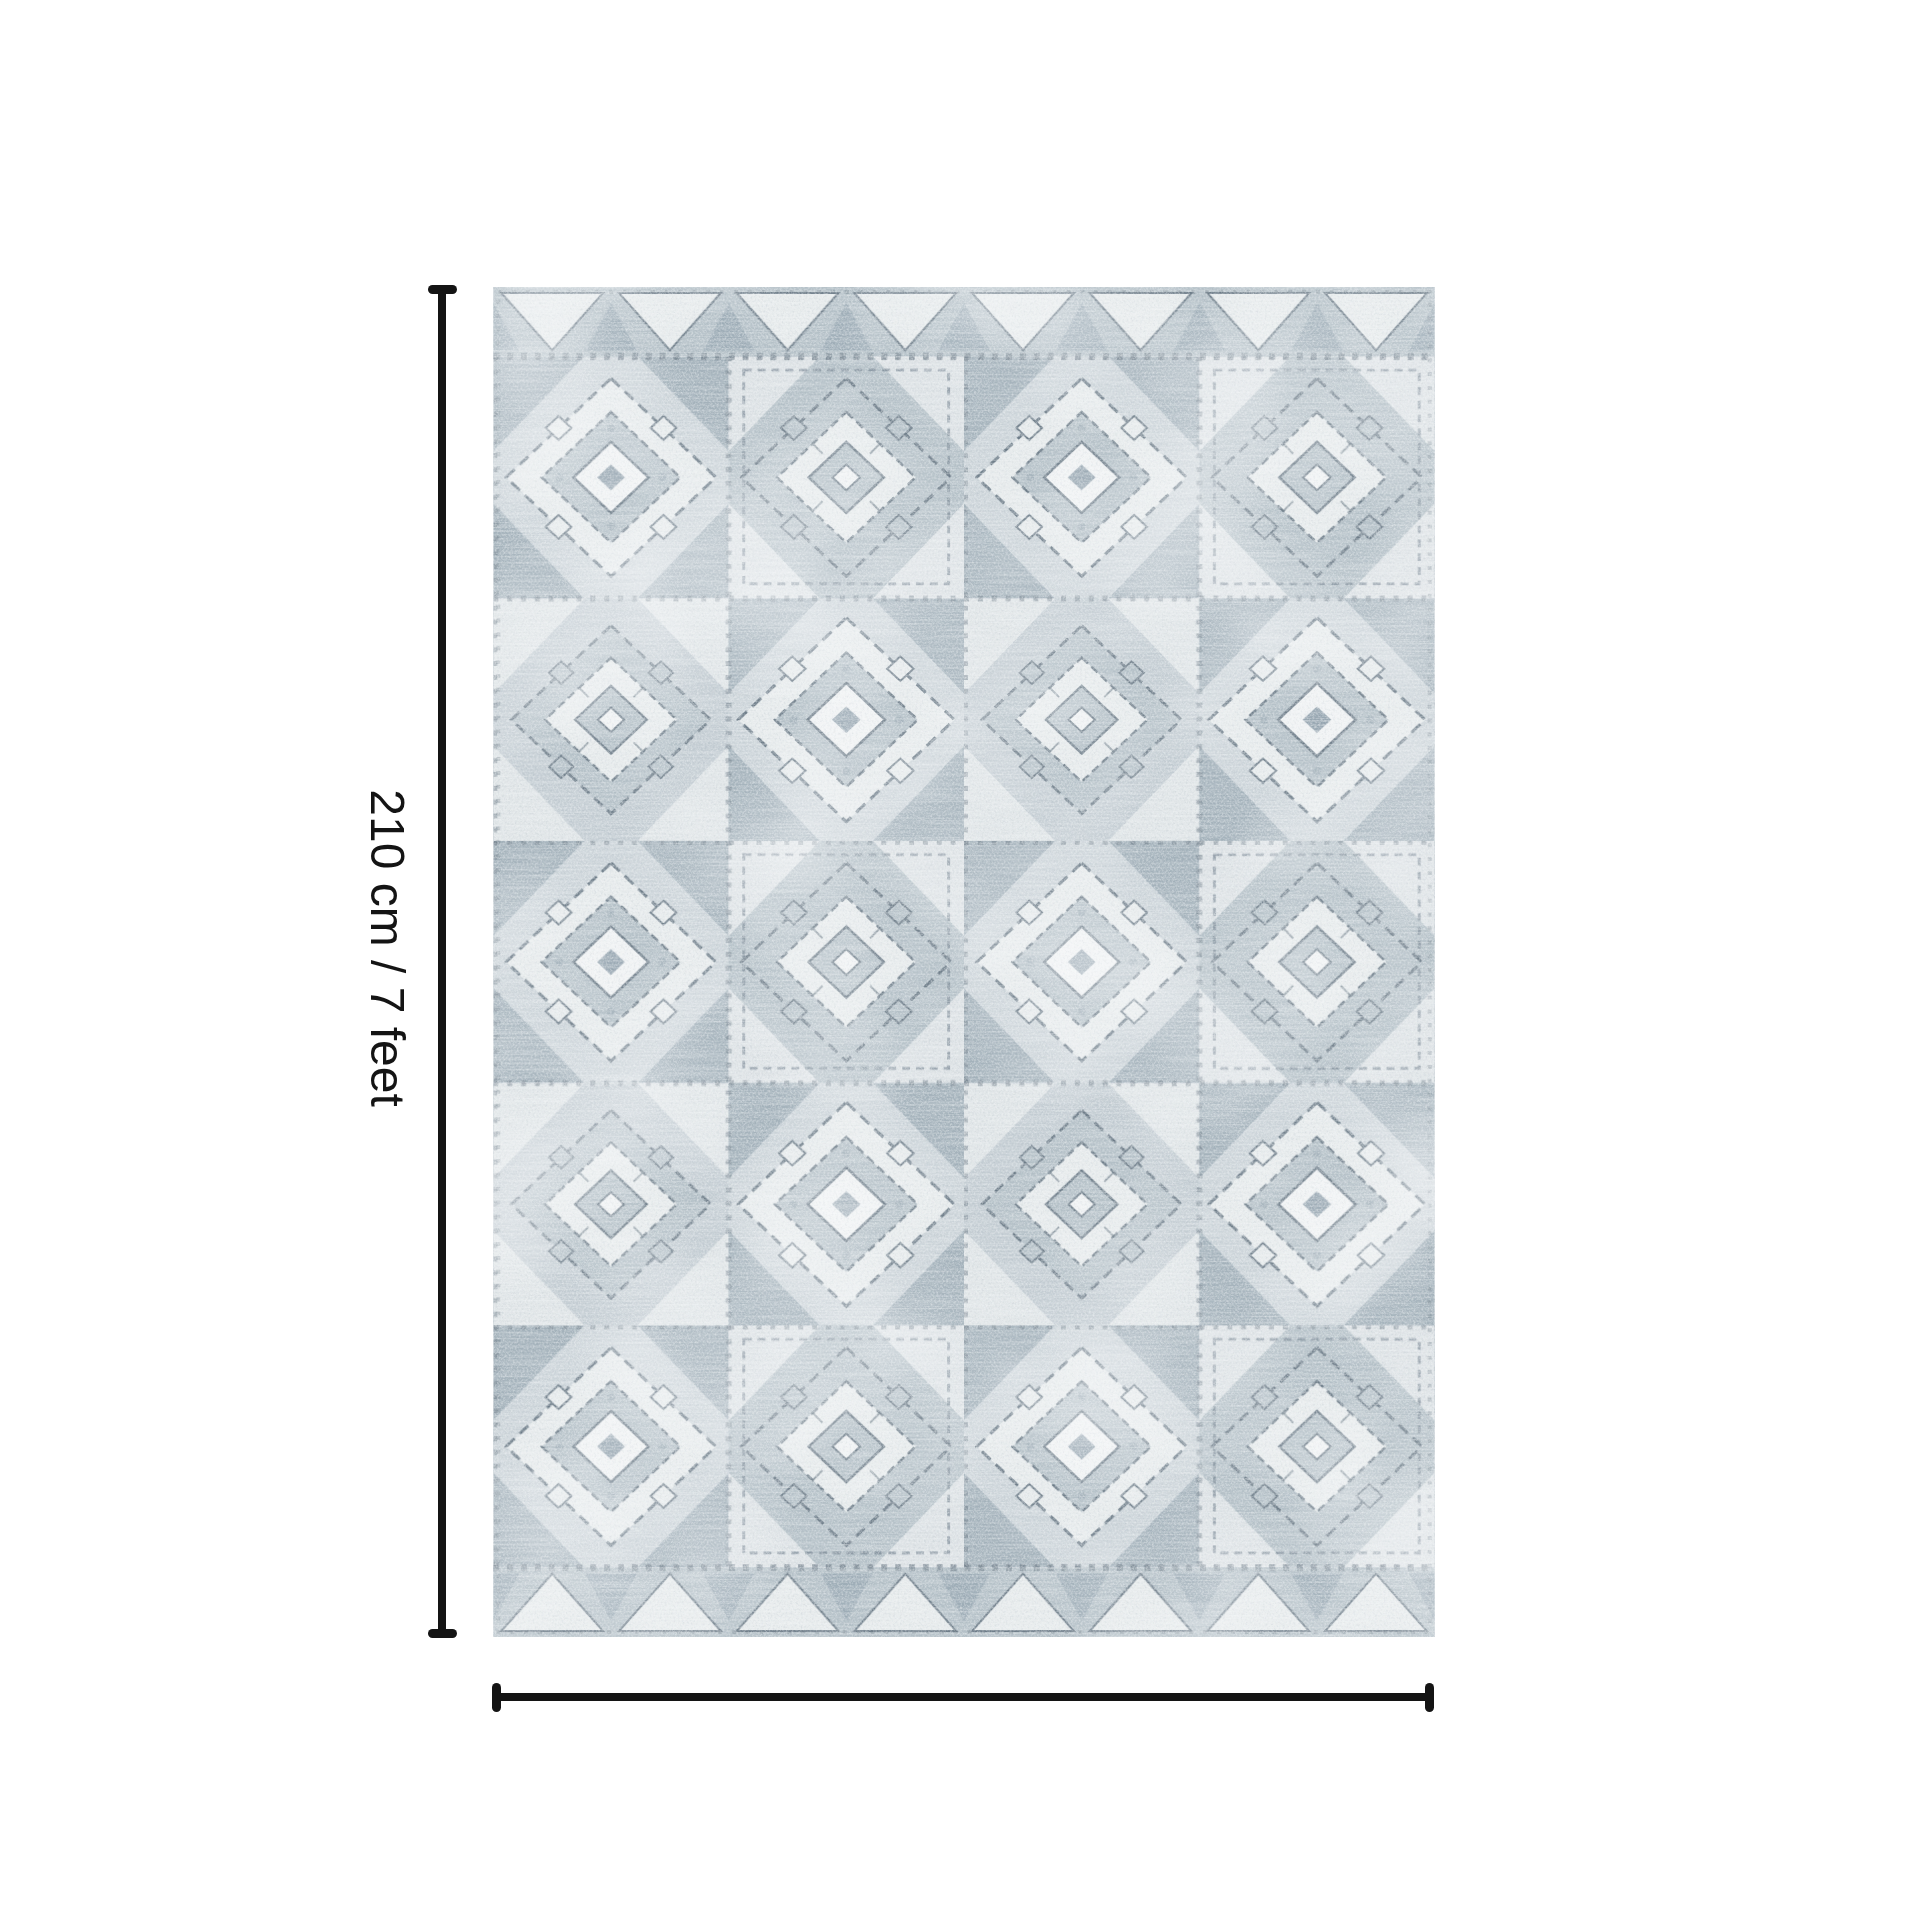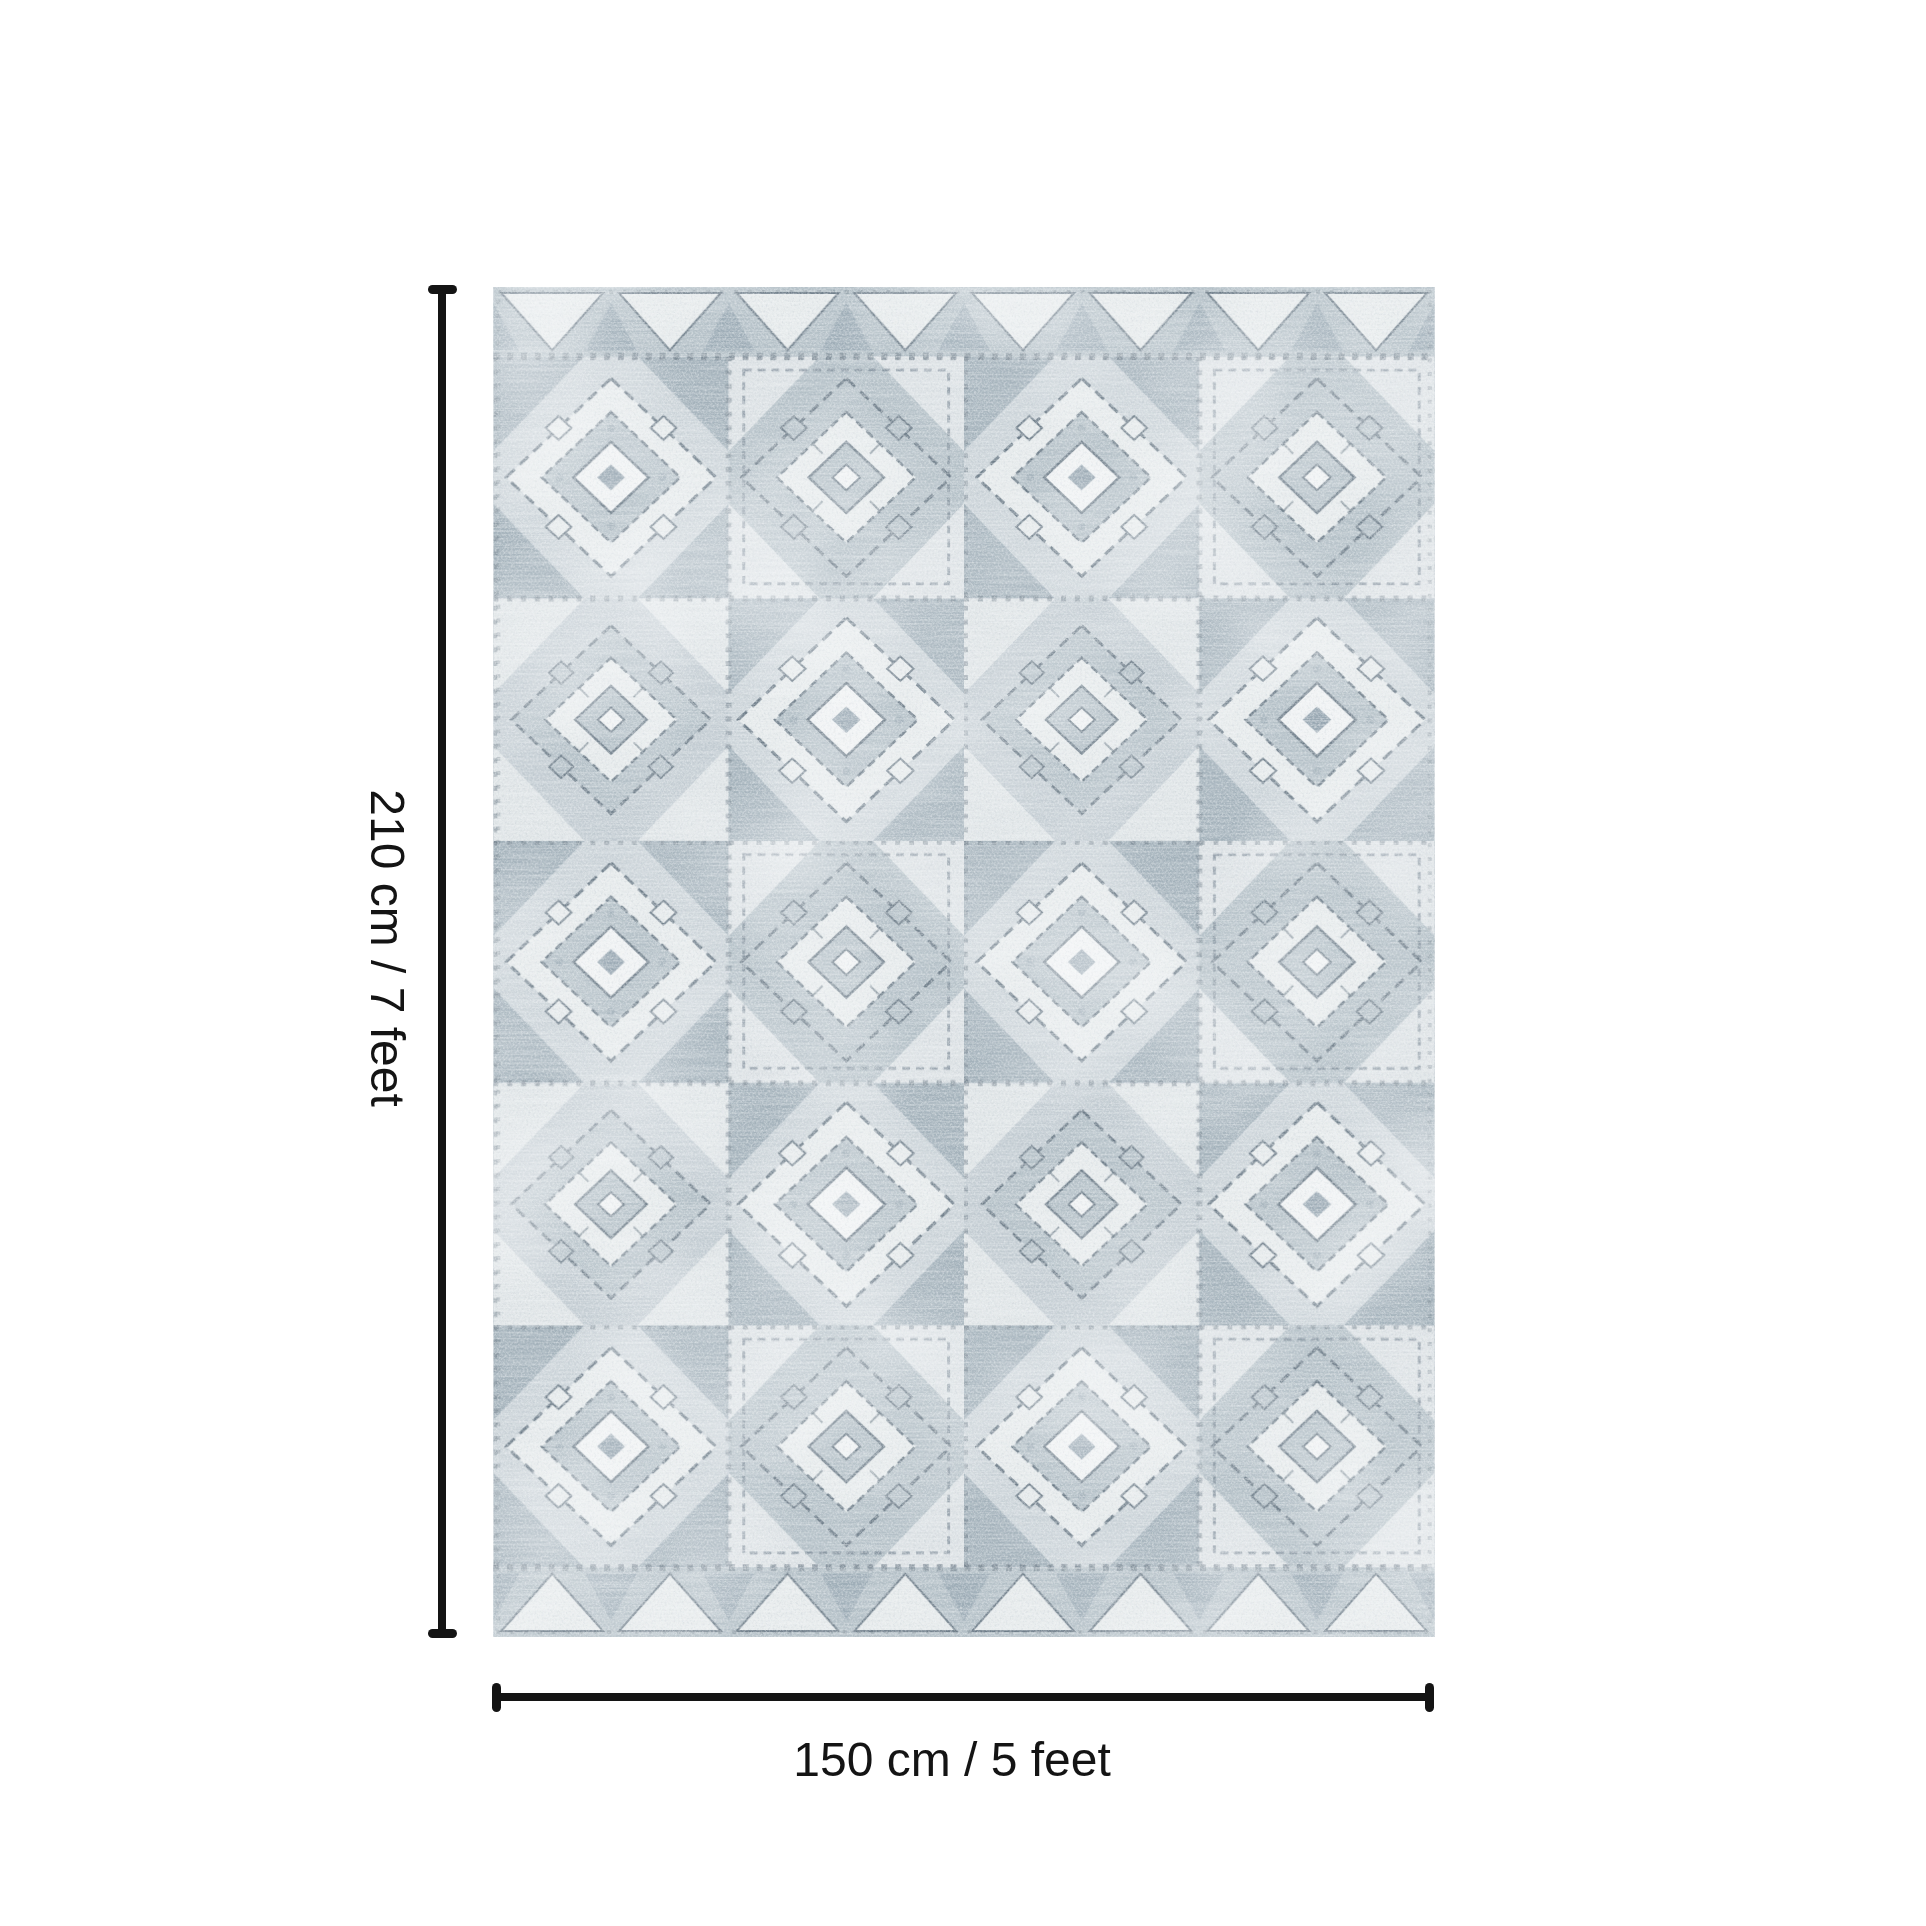--- a/index.html
+++ b/index.html
@@ -150,16 +150,15 @@
   </svg>
 
   <div class="dim" style="left:428px;top:285px;width:29px;height:9px;"></div>
   <div class="dim" style="left:438px;top:290px;width:8px;height:1343px;"></div>
   <div class="dim" style="left:428px;top:1629px;width:29px;height:9px;"></div>
   <div class="dim-label vertical" style="left:387px;top:948px;">210 cm / 7 feet</div>
 
   <div class="dim" style="left:492px;top:1683px;width:9px;height:29px;"></div>
   <div class="dim" style="left:497px;top:1693px;width:934px;height:8px;"></div>
   <div class="dim" style="left:1425px;top:1683px;width:9px;height:29px;"></div>
-  <div class="dim-label" style="left:952px;top:1760px;">150 cm / 5 feet</div>
 
 </div>
 
 
 </body></html>

